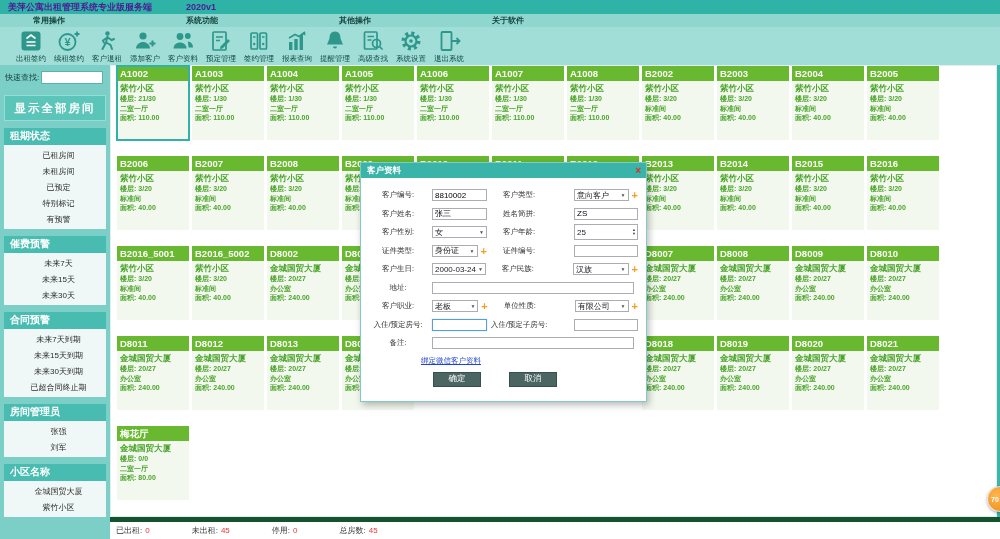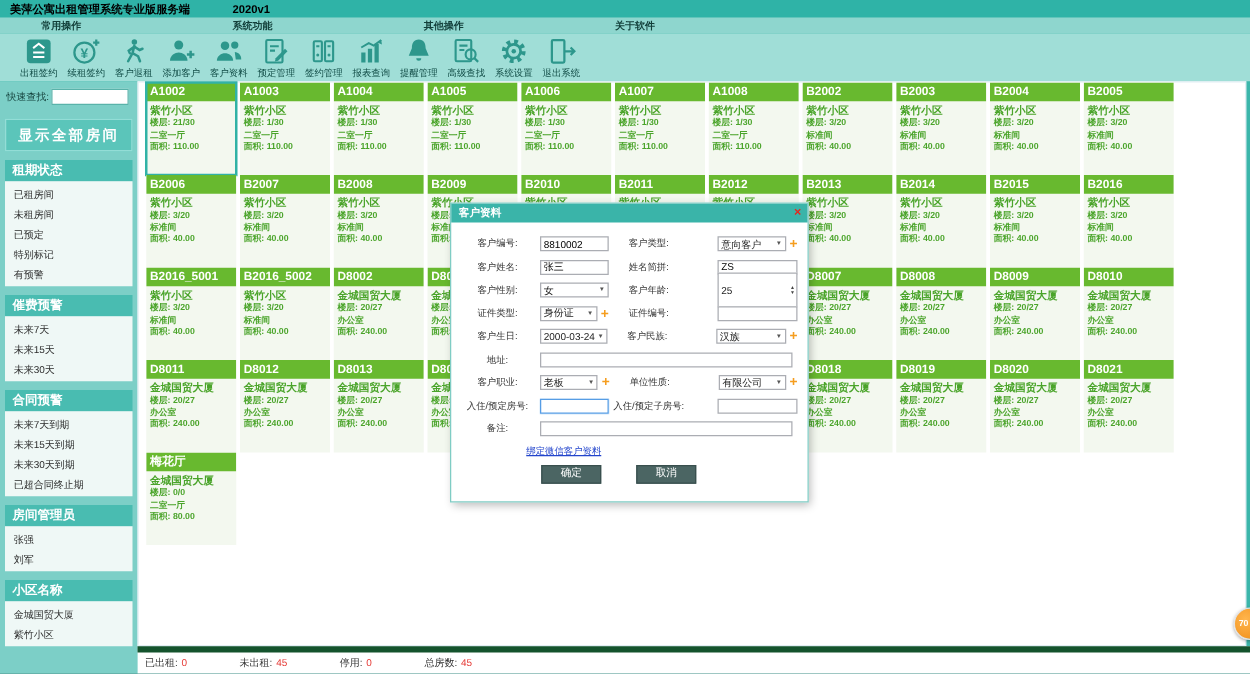--- a/index.html
+++ b/index.html
@@ -2,21 +2,21 @@
 <html><head>
 <meta charset="utf-8">
 <style>
   * { box-sizing: border-box; margin: 0; padding: 0; }
   body { margin:0; background:#555; }
   #app{ position:relative; width:1000px; height:539px; overflow:hidden;
         font-family:"Liberation Sans","DejaVu Sans",sans-serif; background:#3cb6ab; }
 
   
   .titlebar{ position:absolute; left:0; top:0; width:1000px; height:14px;
-             background:#2fb3a7; color:#000000; display:flex; align-items:center; }
+             background:#2fb3a7; color:#4c1d95; display:flex; align-items:center; }
   .titlebar .ttl{ font-size:9px; font-weight:bold; margin-left:8px; }
   .titlebar .ver{ font-size:9px; font-weight:bold; margin-left:34px; }
   .menubar{ position:absolute; left:0; top:14px; width:1000px; height:13px;
             background:#8ed6ce; display:flex; align-items:center; }
   .menubar .mitem{ font-size:8px; color:#123f3a; font-weight:bold; margin-left:33px; width:120px; cursor:pointer; }
   .toolbar{ position:absolute; left:0; top:27px; width:1000px; height:38px;
             background:#a0ded7; display:flex; align-items:flex-start; padding-left:12px; }
   .tbtn{ width:38px; display:flex; flex-direction:column; align-items:center; padding-top:2px; cursor:pointer; background:none; border:none; }
   .tbicon{ width:26px; height:24px; color:#2d978c; }
   .tbicon svg{ width:26px; height:24px; display:block; }
@@ -25,28 +25,28 @@
   
   .sidebar{ position:absolute; left:0; top:65px; width:110px; height:474px; background:#7ccfc7; }
   .search-row{ display:flex; align-items:center; margin:6px 4px 0 5px; }
   .search-label{ font-size:8px; color:#123f3a; white-space:nowrap; }
   .search-input{ width:62px; height:13px; margin-left:2px; border:1px solid #59b3aa; background:#fff; font-size:8px; }
   .show-all{ display:block; margin:11px 4px 0 4px; width:102px; height:26px; background:#5bc5ba;
              border:1px solid #93ddd6; color:#fff; font-size:11.5px; font-weight:bold; letter-spacing:2px; cursor:pointer;
              font-family:inherit; }
   .sec{ margin:7px 4px 0 4px; }
   .sechead{ height:13px; background:#49bcb1; color:#fff; font-size:10px; font-weight:bold; padding:1px 0 16px 6px; }
-  .secitems{ background:#eff8f6; padding:2px 0; }
+  .secitems{ background:#eff8f6; padding:2px 0;text-align:center; }
   .sitem{ font-size:8px; color:#2b2b2b; padding:2.5px 0 2.5px 7px; cursor:pointer; }
 
   
   .main{ position:absolute; left:110px; top:65px; width:887px; height:452px; background:#fff;
          border:1px solid #e2eef4; }
   .grid{ position:absolute; left:6px; top:0; display:grid;
-         grid-template-columns:repeat(11,72px); grid-auto-rows:74px; gap:0 3px; }
+         grid-template-columns:repeat(11,72px); grid-auto-rows:74px; gap:16px 3px; }
   .card{ background:#f3f8ef; cursor:pointer; overflow:hidden; }
   .card.sel{ outline:2px solid #31b2a6; outline-offset:-1px; }
   .chead{ height:15px; background:#68b92f; color:#fff; font-size:9.5px; font-weight:bold;
           line-height:15px; padding-left:3px; white-space:nowrap; }
   .cbody{ padding:2px 3px 0 3px; color:#4aa42a; font-weight:bold; }
   .ccomm{ font-size:8.5px; line-height:11px; white-space:nowrap; }
   .cline{ font-size:7px; line-height:9.5px; white-space:nowrap; }
   .cell-empty{ background:transparent; }
 
   
@@ -69,21 +69,21 @@
   .dlabel.r{ width:64px; margin-right:3px; }
   .dinput{ height:12px; border:1px solid #abadb3; background:#fff; font-size:8px; padding:0 2px; font-family:inherit; }
   .w-left{ width:55px; }
   .w-right{ width:64px;margin-left:20px; }
   .w-wide{ flex:1; margin-right:4px; }
   .dinput.focus{ border:1px solid #569de5; box-shadow:0 0 1px #9cc7f0; }
   .dsel{ height:12px; border:1px solid #abadb3; background:#fff; display:flex; align-items:center;
          justify-content:space-between; padding:0 2px; cursor:pointer; }
   .dselval{ font-size:8px; color:#222; white-space:nowrap; overflow:hidden; }
   .darrow{ font-size:5px; color:#555; flex:none; margin-left:2px; }
-  .dspin{ height:28px; border:1px solid #abadb3; background:#fff; display:flex; align-items:center;
+  .dspin{ height:16px; border:1px solid #abadb3; background:#fff; display:flex; align-items:center;
           justify-content:space-between; padding:0 1px 0 2px;gap:18px; }
   .dspinval{ font-size:8px; color:#222; }
   .spinbtns{ display:flex; flex-direction:column; line-height:4px; font-size:4px; color:#444; cursor:pointer; }
   .plus{ color:#f59d1e; font-weight:bold; font-size:11px; line-height:10px; margin-left:3px; cursor:pointer; flex:none; }
   .dlink{ margin:3px 0 0 60px; font-size:7.5px; color:#2244cc; text-decoration:underline; cursor:pointer; }
   .dbuttons{ display:flex; margin:6px 0 0 72px; gap:28px; }
   .dbtn{ width:48px; height:15px; background:#4b6563; color:#fff; font-size:8.5px; border:1px solid #394f4e;
          cursor:pointer; font-family:inherit; padding:0; }
 
   

